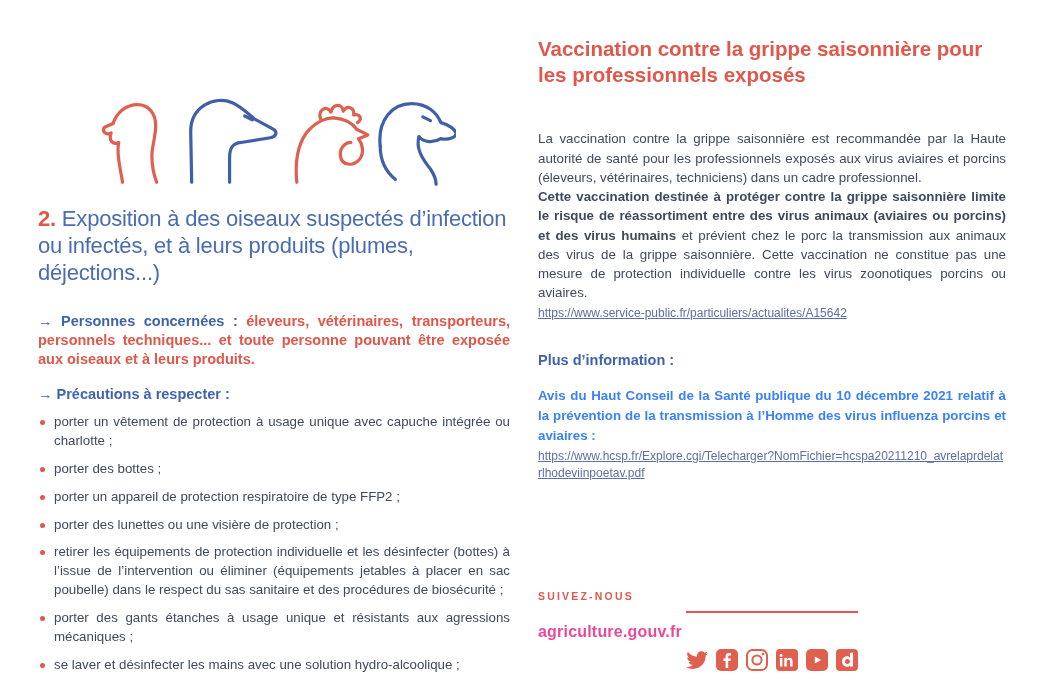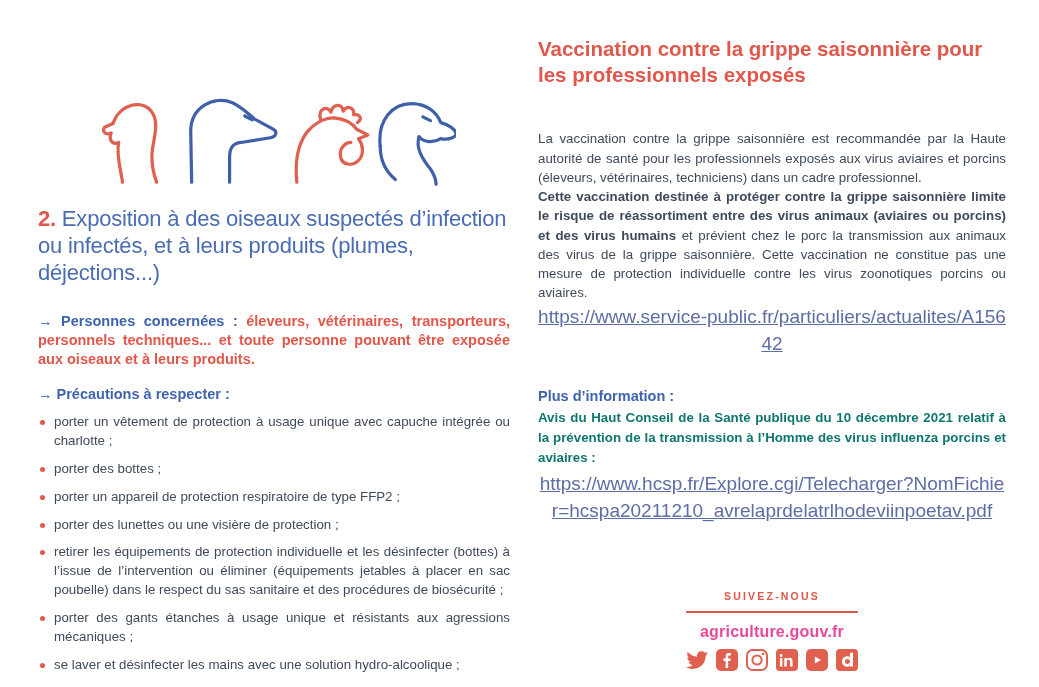--- a/index.html
+++ b/index.html
@@ -30,30 +30,30 @@
                       width:5px; height:5px; border-radius:50%; background:#e1574b; }
 
   
   .col-right { position:absolute; left:538px; top:0; width:468px; }
   .h-right { margin-top:36px; width:445px; font-size:20.5px; line-height:1.25;
              font-weight:700; color:#e1574b; }
   .col-right p { font-size:13.3px; line-height:1.45; color:#3e4a5c;
                  text-align:justify; }
   .col-right p.first { margin-top:42px; }
   .bold { font-weight:700; }
-  a.doc-link { color:#5d6ea6; text-decoration:underline; font-size:19px; line-height:1.45;
-               display:inline-block; word-break:break-all; text-align:center; }
+  a.doc-link { color:#5d6ea6; text-decoration:underline; font-size:12px; line-height:1.45;
+               display:inline-block; word-break:break-all; text-align:left; }
   .more-info { margin-top:30px; }
   .more-info-label { font-size:14.5px; font-weight:700; color:#3f63ae; }
-  .more-info-text { margin-top:4px; font-size:13.3px; line-height:1.5; font-weight:700;
-                    color:#0f766e; text-align:justify; }
+  .more-info-text { margin-top:18px; font-size:13.3px; line-height:1.5; font-weight:700;
+                    color:#3b82f6; text-align:justify; }
   .link2-wrap { margin-top:2px; }
 
   
-  .footer { position:absolute; left:538px; top:590px; width:468px; text-align:center; }
+  .footer { position:absolute; left:538px; top:590px; width:468px; }
   .follow { font-size:10.5px; font-weight:700; letter-spacing:2.2px; color:#e1574b; }
   .follow-rule { width:172px; height:0; border-top:2px solid #e1574b; margin:9px auto 10px auto; }
   .site { font-size:16px; font-weight:700; color:#ec4899; letter-spacing:0.2px; }
   .social { margin-top:7px; display:flex; justify-content:center; gap:6px; }
   .social .sicon { width:24px; height:24px; display:inline-block; cursor:pointer; }
   .social svg { width:24px; height:24px; display:block; }
 </style>
 </head>
 <body>
 

